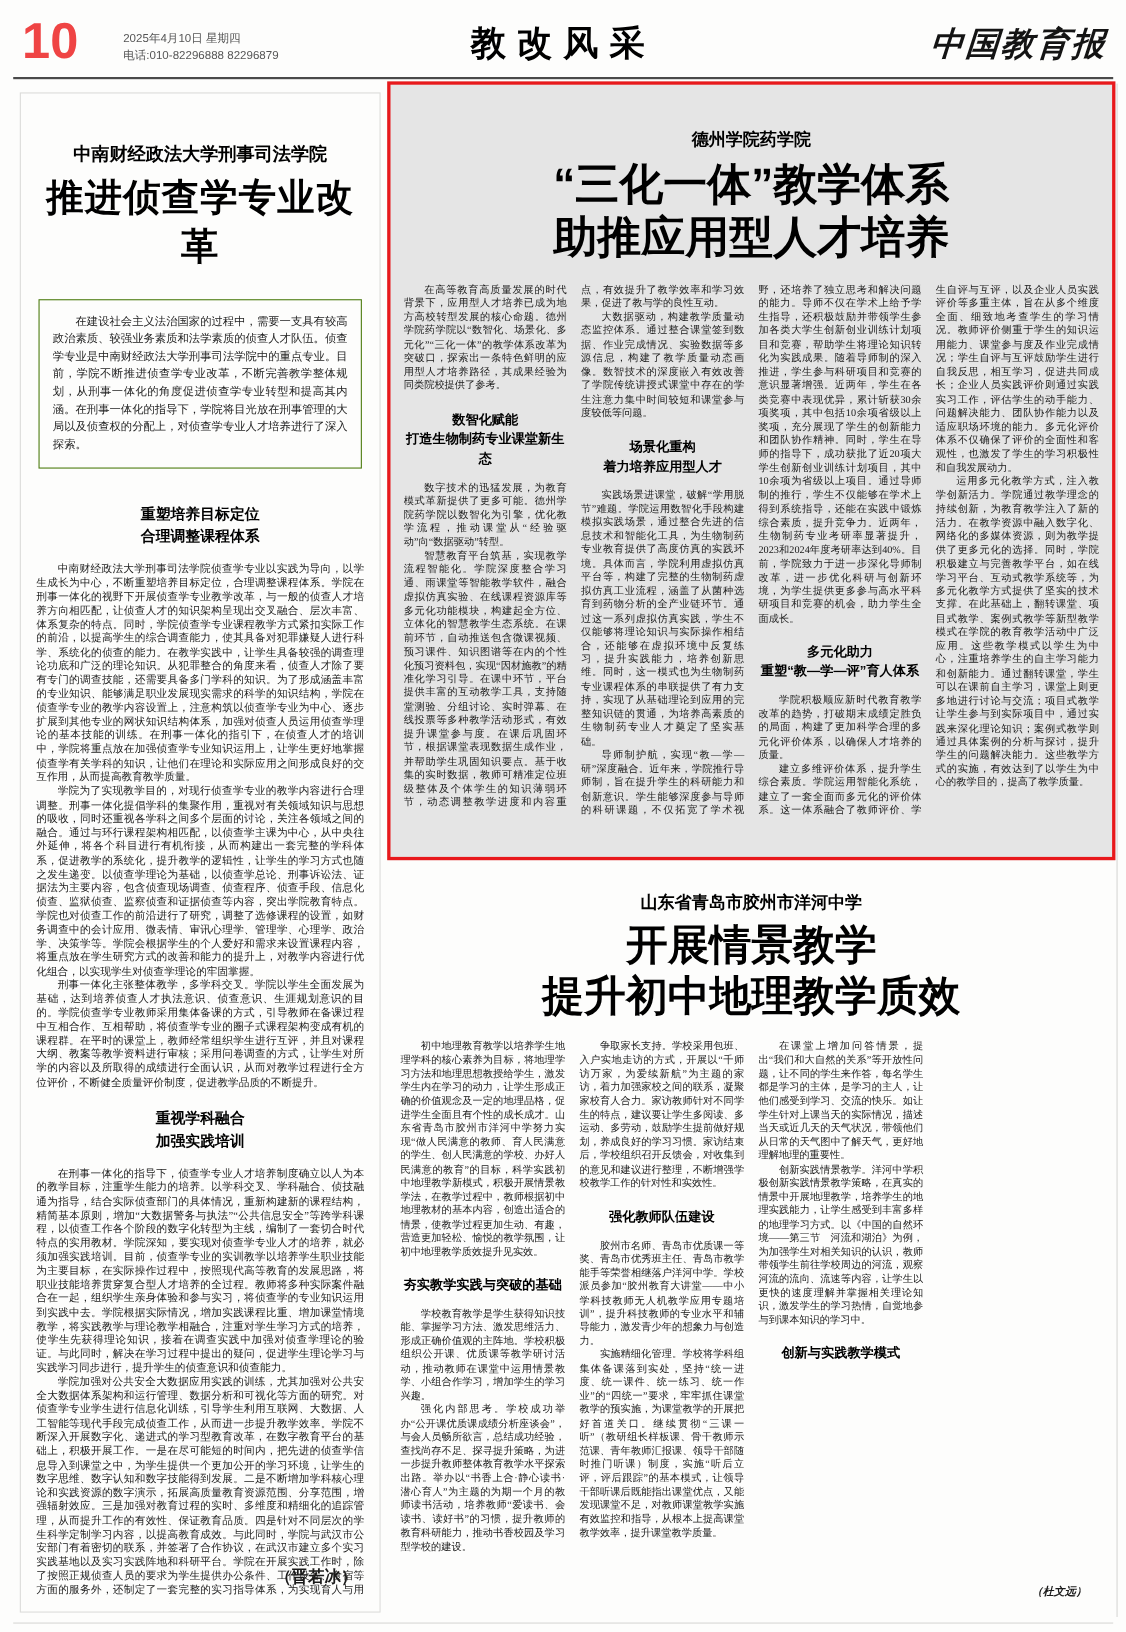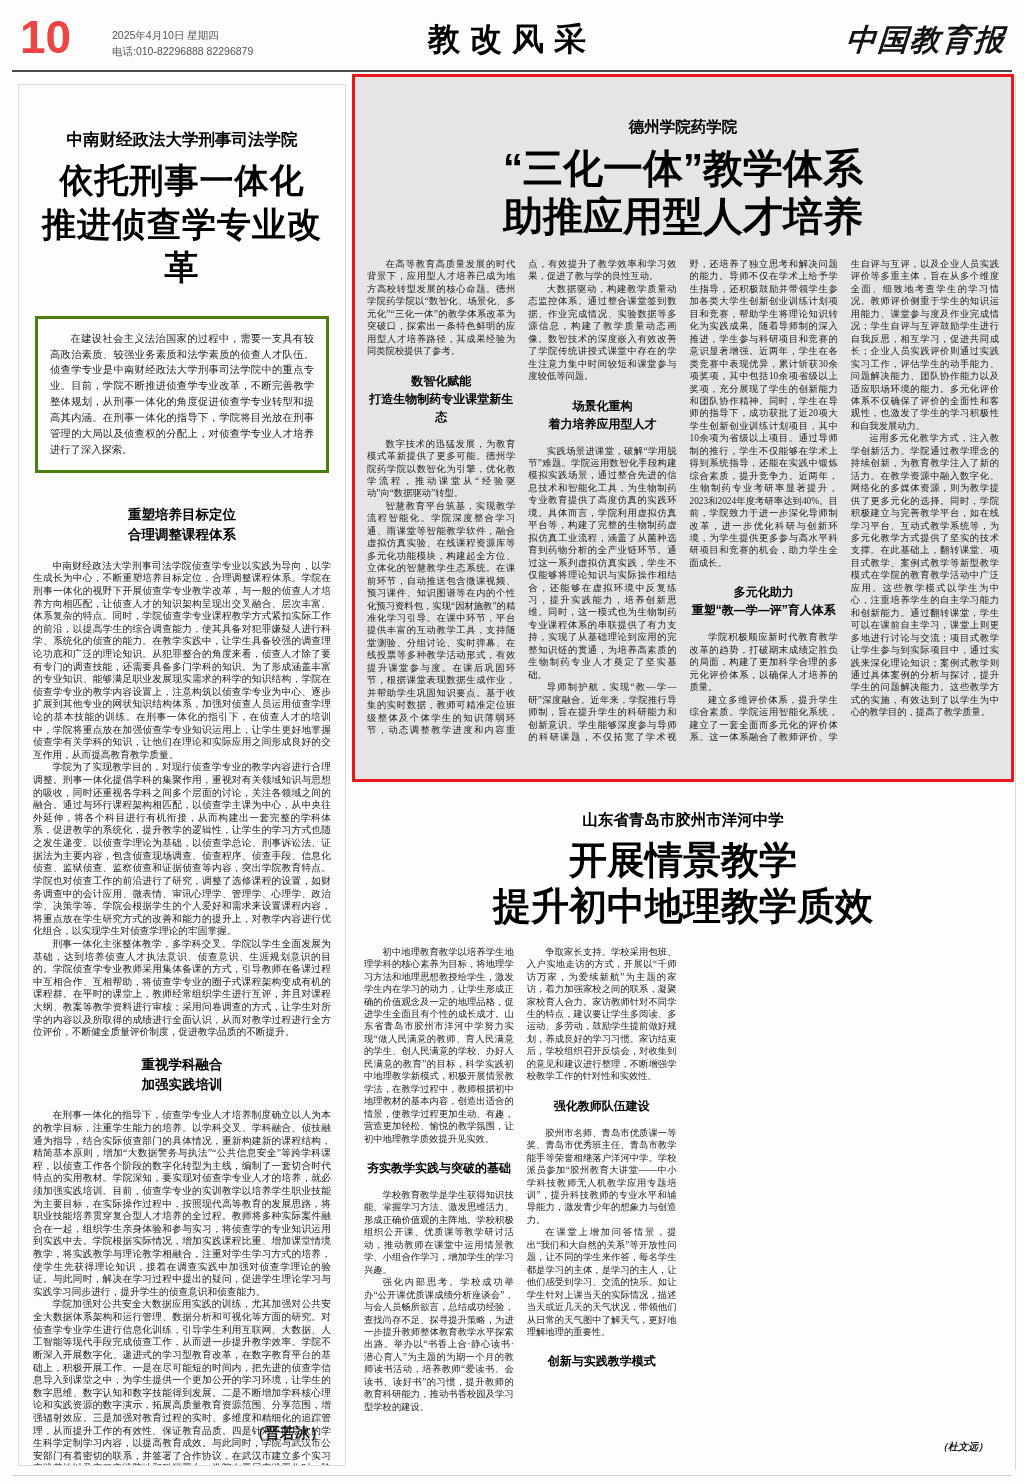--- a/index.html
+++ b/index.html
@@ -59,21 +59,21 @@
 
   
   .left-article{
     position:absolute;left:18px;top:84px;width:328px;height:1382px;
     border:1px solid #dcdcda;background:#fdfdfc;box-sizing:border-box;
     padding:0 14px;overflow:hidden;
   }
   .left-article .kicker{margin-top:44px;font-size:16.5px;}
   .left-article .headline{font-size:34px;line-height:1.28;margin-top:8px;letter-spacing:1px;}
   .intro-box{
-    margin:26px 2px 16px 2px;border:3px solid #4d7c0f;
+    margin:26px 2px 16px 2px;border:1px solid #4d7c0f;
     padding:12px 12px;font-size:10.3px;line-height:1.55;color:#222;
     text-align:justify;
     font-family:Liberation Serif, serif;
   }
   .intro-box .intro-text{text-indent:2em;}
   .left-flow{font-size:9.7px;line-height:1.3;height:1010px;overflow:hidden;}
   .left-flow .sec-head{font-size:13.5px;line-height:1.5;margin:16px 0 14px;}
   .left-byline{position:absolute;right:20px;bottom:22px;font-size:15px;}
 
   
@@ -113,21 +113,20 @@
   <div class="section-title" data-name="section-title">教改风采</div>
   <div class="masthead" data-name="masthead-logo">中国教育报</div>
 </div>
 <div class="header-rule" data-name="header-rule"></div>
 <div class="right-edge" data-name="page-right-edge"></div>
 <div class="bottom-rule" data-name="page-bottom-rule"></div>
 
 <div class="left-article" data-name="article-investigation-reform">
   <div class="kicker" data-name="article-kicker">中南财经政法大学刑事司法学院</div>
   <div class="headline" data-name="article-headline">
-    <div data-name="headline-line-1">依托刑事一体化</div>
     <div data-name="headline-line-2">推进侦查学专业改革</div>
   </div>
   <div class="intro-box" data-name="article-intro-box">
     <div class="intro-text" data-name="intro-text">在建设社会主义法治国家的过程中，需要一支具有较高政治素质、较强业务素质和法学素质的侦查人才队伍。侦查学专业是中南财经政法大学刑事司法学院中的重点专业。目前，学院不断推进侦查学专业改革，不断完善教学整体规划，从刑事一体化的角度促进侦查学专业转型和提高其内涵。在刑事一体化的指导下，学院将目光放在刑事管理的大局以及侦查权的分配上，对侦查学专业人才培养进行了深入探索。</div>
   </div>
   <div class="left-flow" data-name="article-body">
       <div class="sec-head" data-name="section-heading">
         <div>重塑培养目标定位</div>
         <div>合理调整课程体系</div>
       </div>
@@ -186,19 +185,21 @@
       <div class="sec-head" data-name="section-heading">
         <div>夯实教学实践与突破的基础</div>
       </div>
       <p data-name="paragraph">学校教育教学是学生获得知识技能、掌握学习方法、激发思维活力、形成正确价值观的主阵地。学校积极组织公开课、优质课等教学研讨活动，推动教师在课堂中运用情景教学、小组合作学习，增加学生的学习兴趣。</p>
       <p data-name="paragraph">强化内部思考。学校成功举办“公开课优质课成绩分析座谈会”，与会人员畅所欲言，总结成功经验，查找尚存不足、探寻提升策略，为进一步提升教师整体教育教学水平探索出路。举办以“书香上合·静心读书·潜心育人”为主题的为期一个月的教师读书活动，培养教师“爱读书、会读书、读好书”的习惯，提升教师的教育科研能力，推动书香校园及学习型学校的建设。</p>
       <p data-name="paragraph">争取家长支持。学校采用包班、入户实地走访的方式，开展以“千师访万家，为爱续新航”为主题的家访，着力加强家校之间的联系，凝聚家校育人合力。家访教师针对不同学生的特点，建议要让学生多阅读、多运动、多劳动，鼓励学生提前做好规划，养成良好的学习习惯。家访结束后，学校组织召开反馈会，对收集到的意见和建议进行整理，不断增强学校教学工作的针对性和实效性。</p>
       <div class="sec-head" data-name="section-heading">
         <div>强化教师队伍建设</div>
       </div>
       <p data-name="paragraph">胶州市名师、青岛市优质课一等奖、青岛市优秀班主任、青岛市教学能手等荣誉相继落户洋河中学。学校派员参加“胶州教育大讲堂——中小学科技教师无人机教学应用专题培训”，提升科技教师的专业水平和辅导能力，激发青少年的想象力与创造力。</p>
+      <p data-name="paragraph">实施精细化管理。学校将学科组集体备课落到实处，坚持“统一进度、统一课件、统一练习、统一作业”的“四统一”要求，牢牢抓住课堂教学的预实施，为课堂教学的开展把好首道关口。继续贯彻“三课一听”（教研组长样板课、骨干教师示范课、青年教师汇报课、领导干部随时推门听课）制度，实施“听后立评，评后跟踪”的基本模式，让领导干部听课后既能指出课堂优点，又能发现课堂不足，对教师课堂教学实施有效监控和指导，从根本上提高课堂教学效率，提升课堂教学质量。</p>
       <p data-name="paragraph">在课堂上增加问答情景，提出“我们和大自然的关系”等开放性问题，让不同的学生来作答，每名学生都是学习的主体，是学习的主人，让他们感受到学习、交流的快乐。如让学生针对上课当天的实际情况，描述当天或近几天的天气状况，带领他们从日常的天气图中了解天气，更好地理解地理的重要性。</p>
+      <p data-name="paragraph">创新实践情景教学。洋河中学积极创新实践情景教学策略，在真实的情景中开展地理教学，培养学生的地理实践能力，让学生感受到丰富多样的地理学习方式。以《中国的自然环境——第三节　河流和湖泊》为例，为加强学生对相关知识的认识，教师带领学生前往学校周边的河流，观察河流的流向、流速等内容，让学生以更快的速度理解并掌握相关理论知识，激发学生的学习热情，自觉地参与到课本知识的学习中。</p>
       <div class="sec-head" data-name="section-heading">
         <div>创新与实践教学模式</div>
       </div>
     </div>
   <div class="byline bottom-byline" data-name="byline">（杜文远）</div>
 </div>
 
 </body></html>

